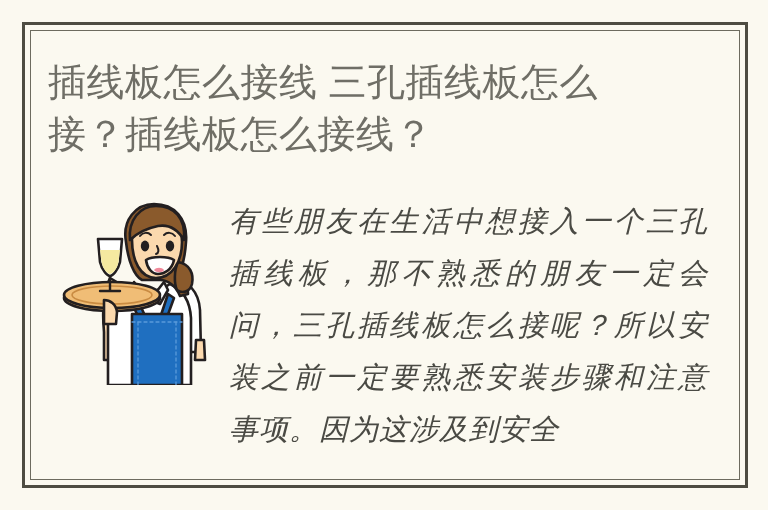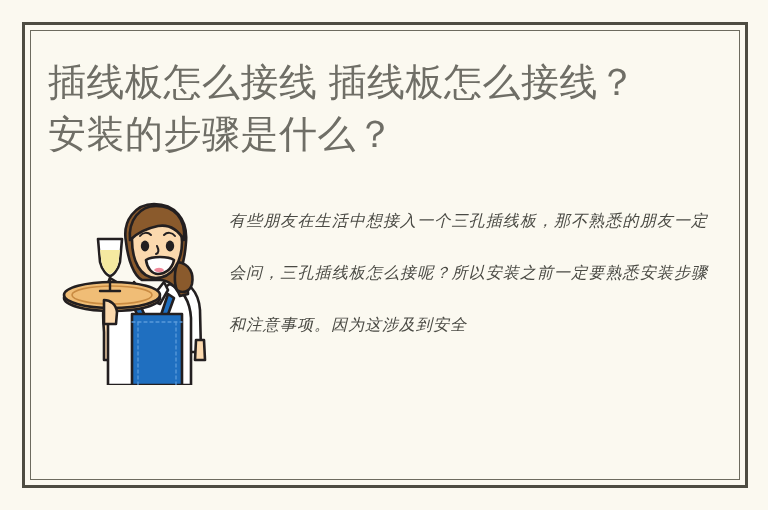--- a/index.html
+++ b/index.html
@@ -67,38 +67,38 @@
     margin-left: 12px;
   }
   #waitress-illustration svg { display: block; width: 100%; height: 100%; }
 
   
   #article-body {
     flex: 1 1 auto;
     margin-left: 17px;
     color: #4a4a44;
     font-family: "DejaVu Serif", "Liberation Serif", serif;
-    font-size: 16px;
+    font-size: 29px;
     line-height: 52px;
     text-align: justify;
     text-justify: inter-character;
     letter-spacing: 1px;
     font-style: italic;
     white-space: pre-wrap;
     word-break: break-all;
   }
 </style>
 </head>
 <body>
 
 <div id="card-frame-outer">
   <div id="card-frame-inner"></div>
 </div>
 
-<h1 id="article-title">插线板怎么接线 插线板怎么接线？安装的步骤是什么？</h1>
+<h1 id="article-title">插线板怎么接线 三孔插线板怎么接？插线板怎么接线？</h1>
 
 <div id="article-content">
 
   <div id="waitress-illustration">
     <svg viewBox="0 0 152 185" xmlns="http://www.w3.org/2000/svg">
       <g stroke="#231f20" stroke-width="2.6" stroke-linejoin="round" stroke-linecap="round">
 
         <path d="M112 78 C128 80 139 92 140 110 L141 152 L120 152 L119 112 Z" fill="#ffffff"></path>
         <path d="M136 140 L144 140 L145 160 L135 160 Z" fill="#fbd9ae"></path>
 

